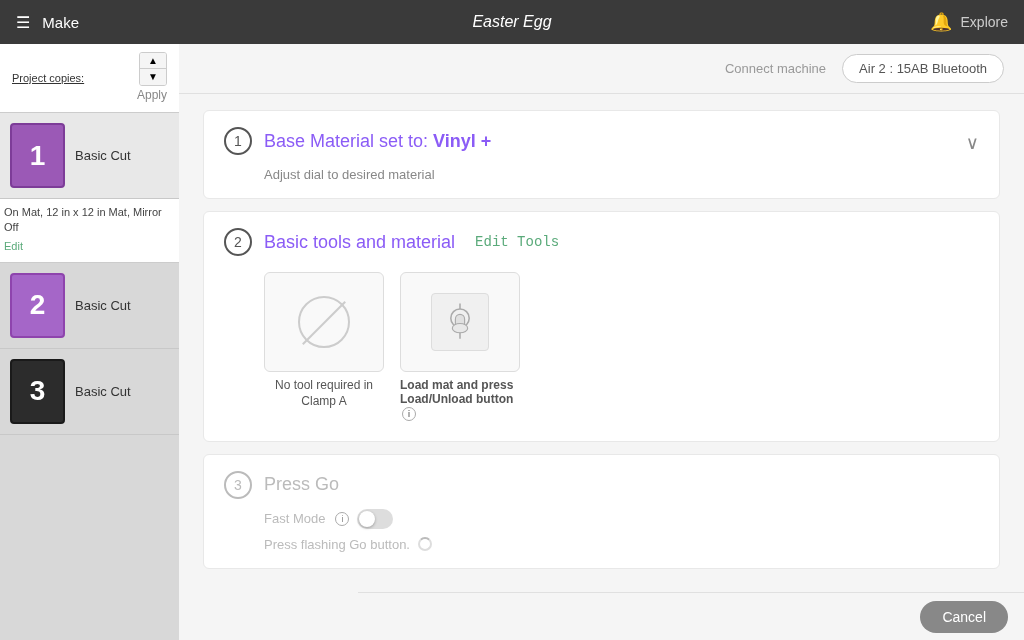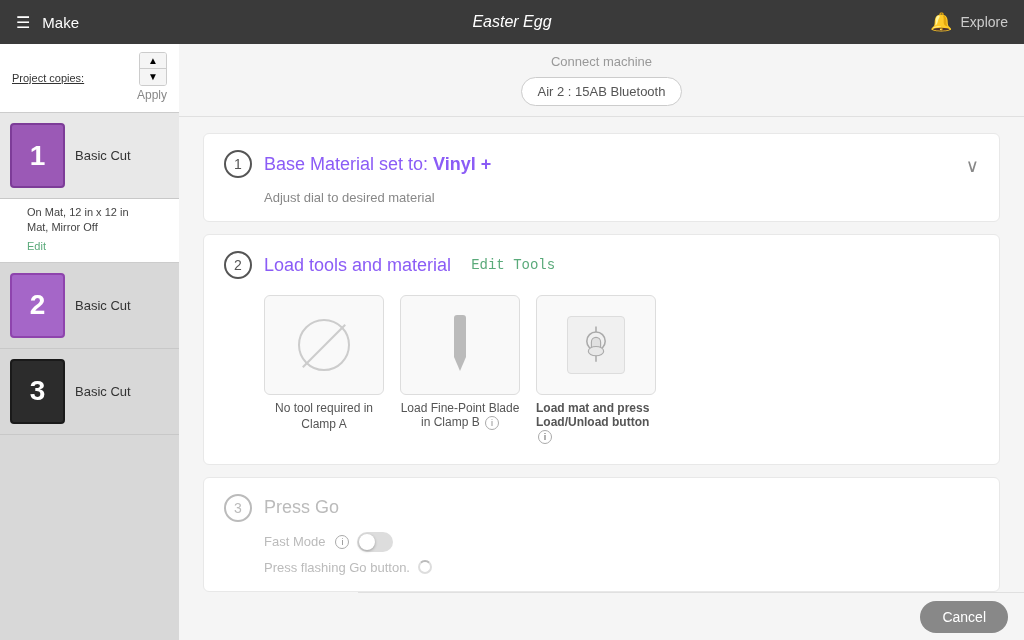--- a/index.html
+++ b/index.html
@@ -93,42 +93,41 @@
       font-size: 28px;
       font-weight: bold;
       color: white;
     }
     .mat-thumb.purple { background: #9b59b6; border: 2px solid #7d3c98; }
     .mat-thumb.purple2 { background: #a566c8; border: 2px solid #8e44ad; }
     .mat-thumb.black { background: #2c2c2c; border: 2px solid #1a1a1a; }
 
     .mat-label { font-size: 13px; color: #333; }
 
-    .sidebar-item-info { padding: 6px 27px 8px; background: white; border-bottom: 1px solid #ccc; }
+    .sidebar-item-info { padding: 6px 4px 8px; background: white; border-bottom: 1px solid #ccc; }
     .sidebar-item-info p { font-size: 11px; color: #444; line-height: 1.4; }
     .sidebar-item-info .edit-link { color: #5aaa7a; font-size: 11px; cursor: pointer; }
 
     
     .main {
       flex: 1;
       background: #f5f5f5;
       overflow-y: auto;
       padding: 0;
     }
 
     
     .connect-bar {
       background: #f5f5f5;
       display: flex;
       align-items: center;
       justify-content: flex-end;
       padding: 10px 20px;
-      gap: 8px;
+      gap: 16px;
       border-bottom: 1px solid #e0e0e0;
-      flex-direction: column;
     }
     .connect-label { font-size: 13px; color: #999; }
     .connect-btn {
       background: white;
       border: 1px solid #ccc;
       border-radius: 20px;
       padding: 6px 16px;
       font-size: 13px;
       color: #555;
       cursor: pointer;
@@ -396,45 +395,33 @@
             </span>
           </div>
           <span class="chevron">∨</span>
         </div>
         <p class="step-subtitle">Adjust dial to desired material</p>
       </div>
 
       <div class="step">
         <div class="step-header">
           <div class="step-number">2</div>
-          <span class="step-title">Load tools and material</span>
+          <span class="step-title">Basic tools and material</span>
           <span class="edit-tools-link">Edit Tools</span>
         </div>
 
         <div class="tool-cards">
 
           <div>
             <div class="tool-card">
               <div class="no-tool-icon"></div>
             </div>
             <div class="tool-card-label" style="width:120px;margin-top:6px;font-size:12px;color:#555;text-align:center;">No tool required in Clamp A</div>
           </div>
 
-          <div>
-            <div class="tool-card">
-              <div class="blade-icon">
-                <div class="blade-body"></div>
-                <div class="blade-tip"></div>
-              </div>
-            </div>
-            <div style="width:120px;margin-top:6px;font-size:12px;color:#555;text-align:center;">
-              <span>Load Fine-Point Blade in Clamp B</span>
-              <span class="info-icon">i</span>
-            </div>
-          </div>
 
           <div>
             <div class="tool-card">
               <div class="load-mat-bg">
                 <svg class="finger-svg" viewBox="0 0 60 60" xmlns="http://www.w3.org/2000/svg">
 
                   <circle cx="30" cy="25" r="12" fill="none" stroke="#aaa" stroke-width="2"></circle>
                   <line x1="30" y1="13" x2="30" y2="6" stroke="#aaa" stroke-width="2"></line>
                   <line x1="30" y1="37" x2="30" y2="52" stroke="#aaa" stroke-width="2"></line>
 

